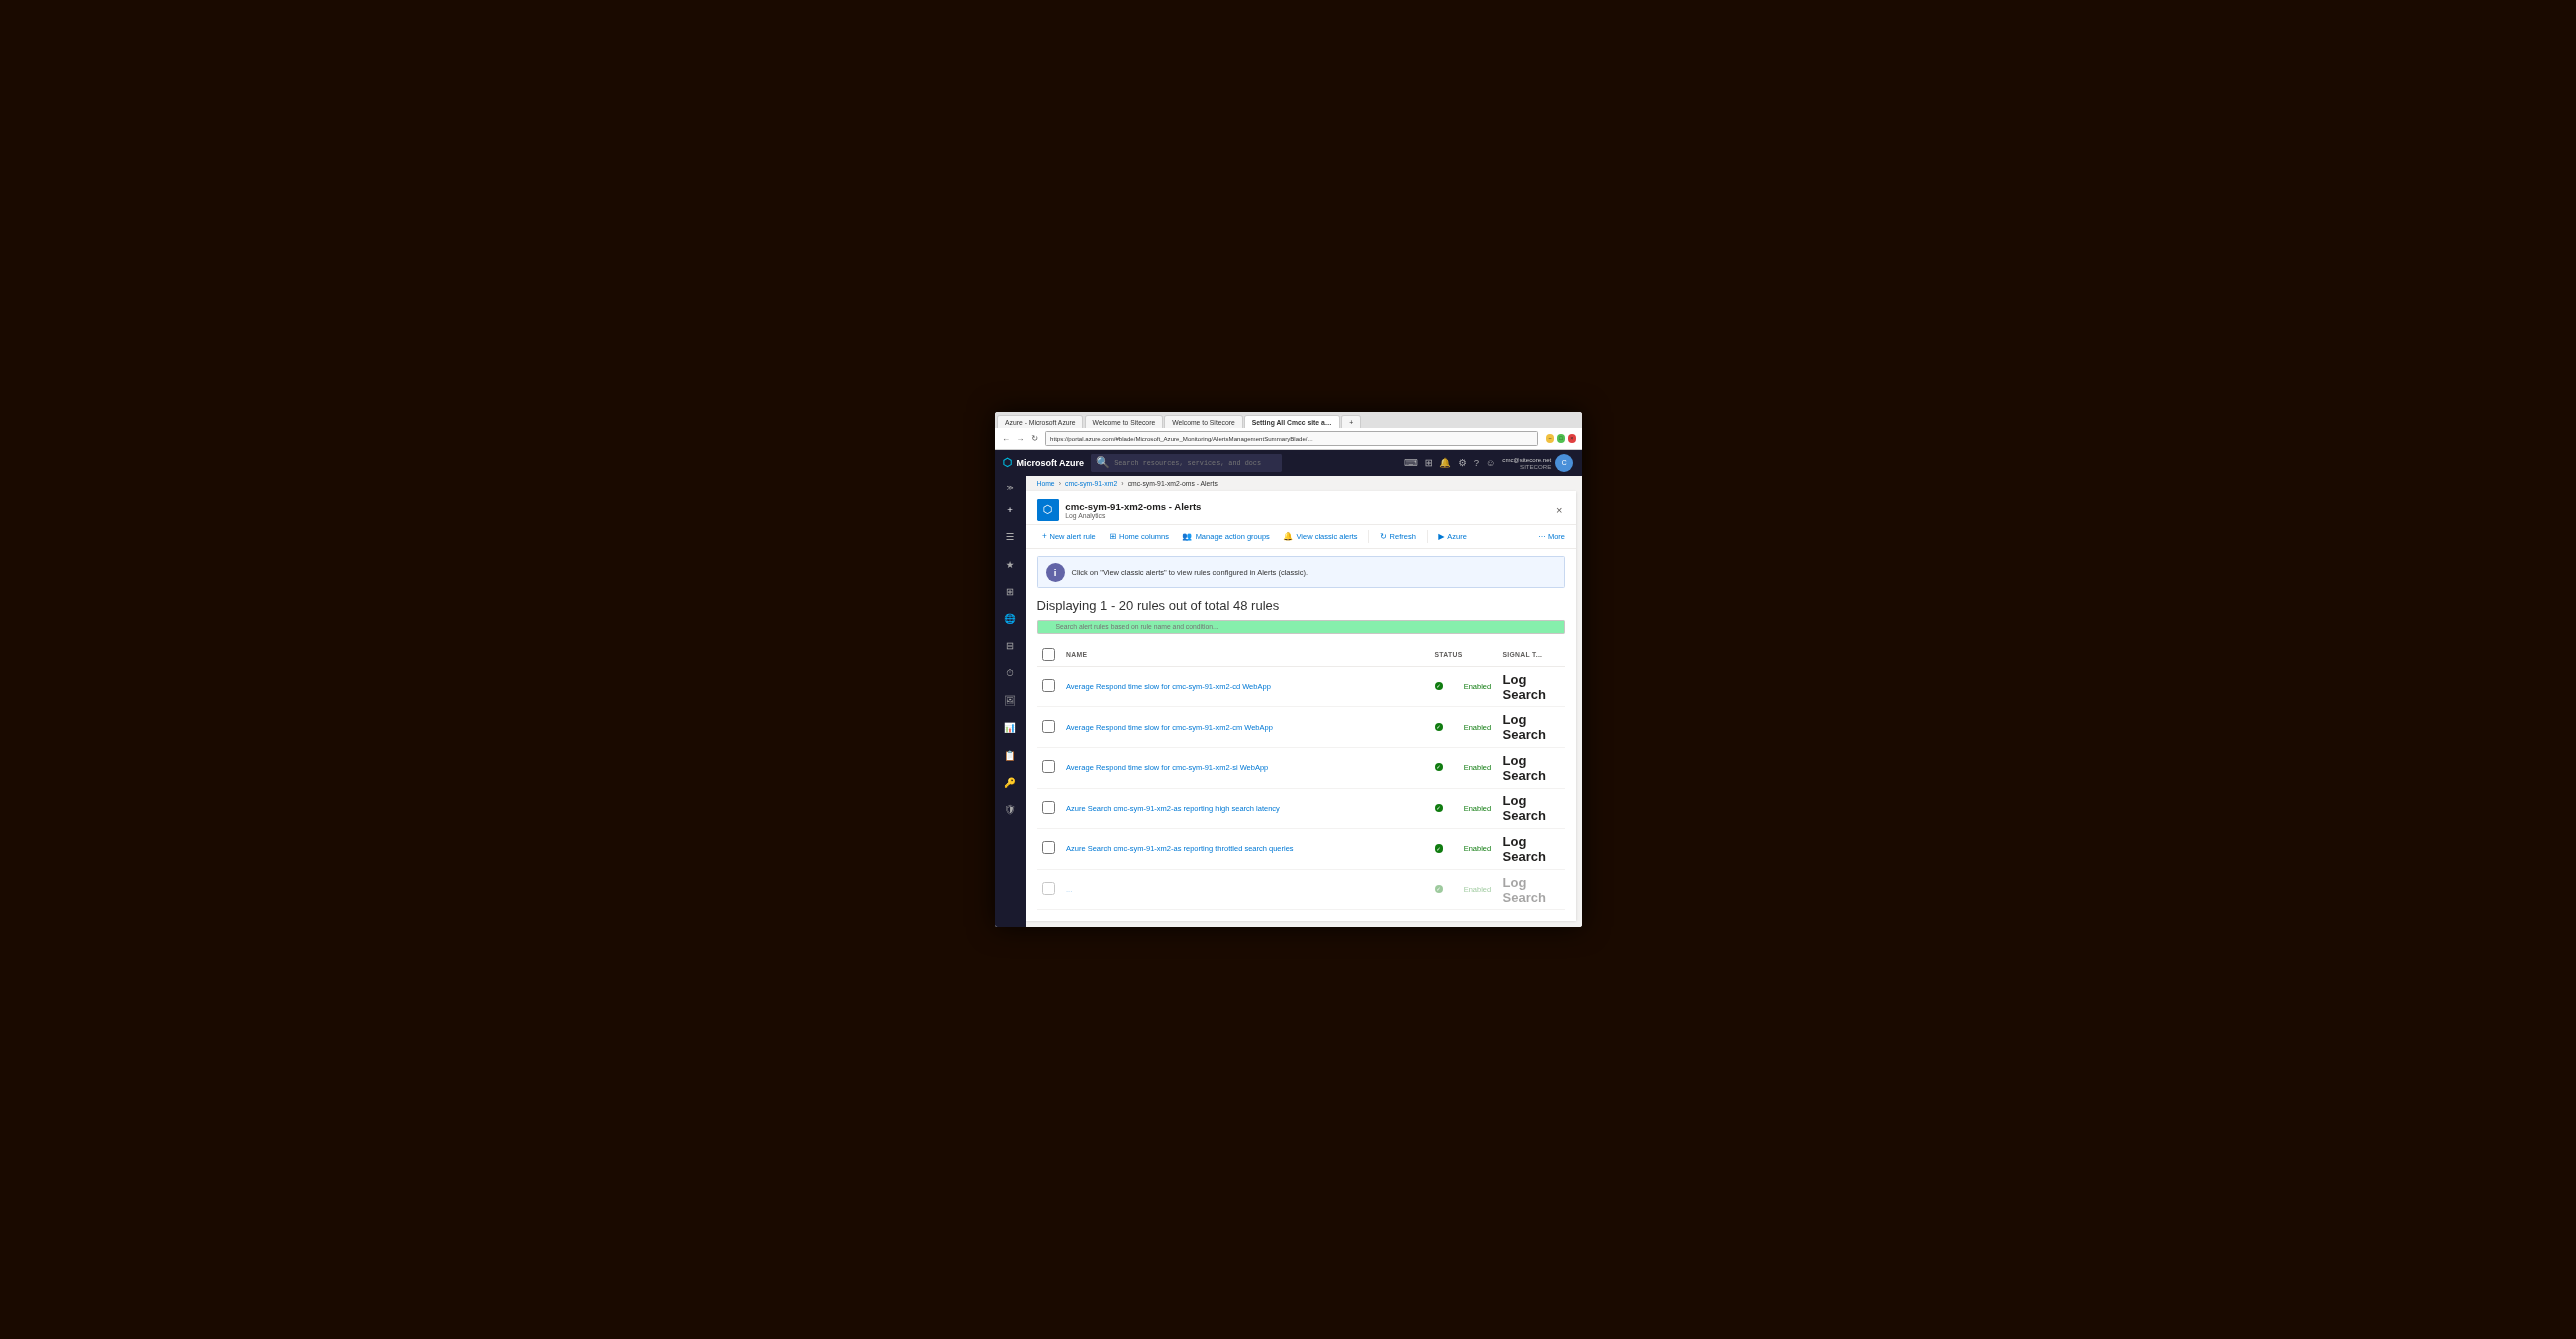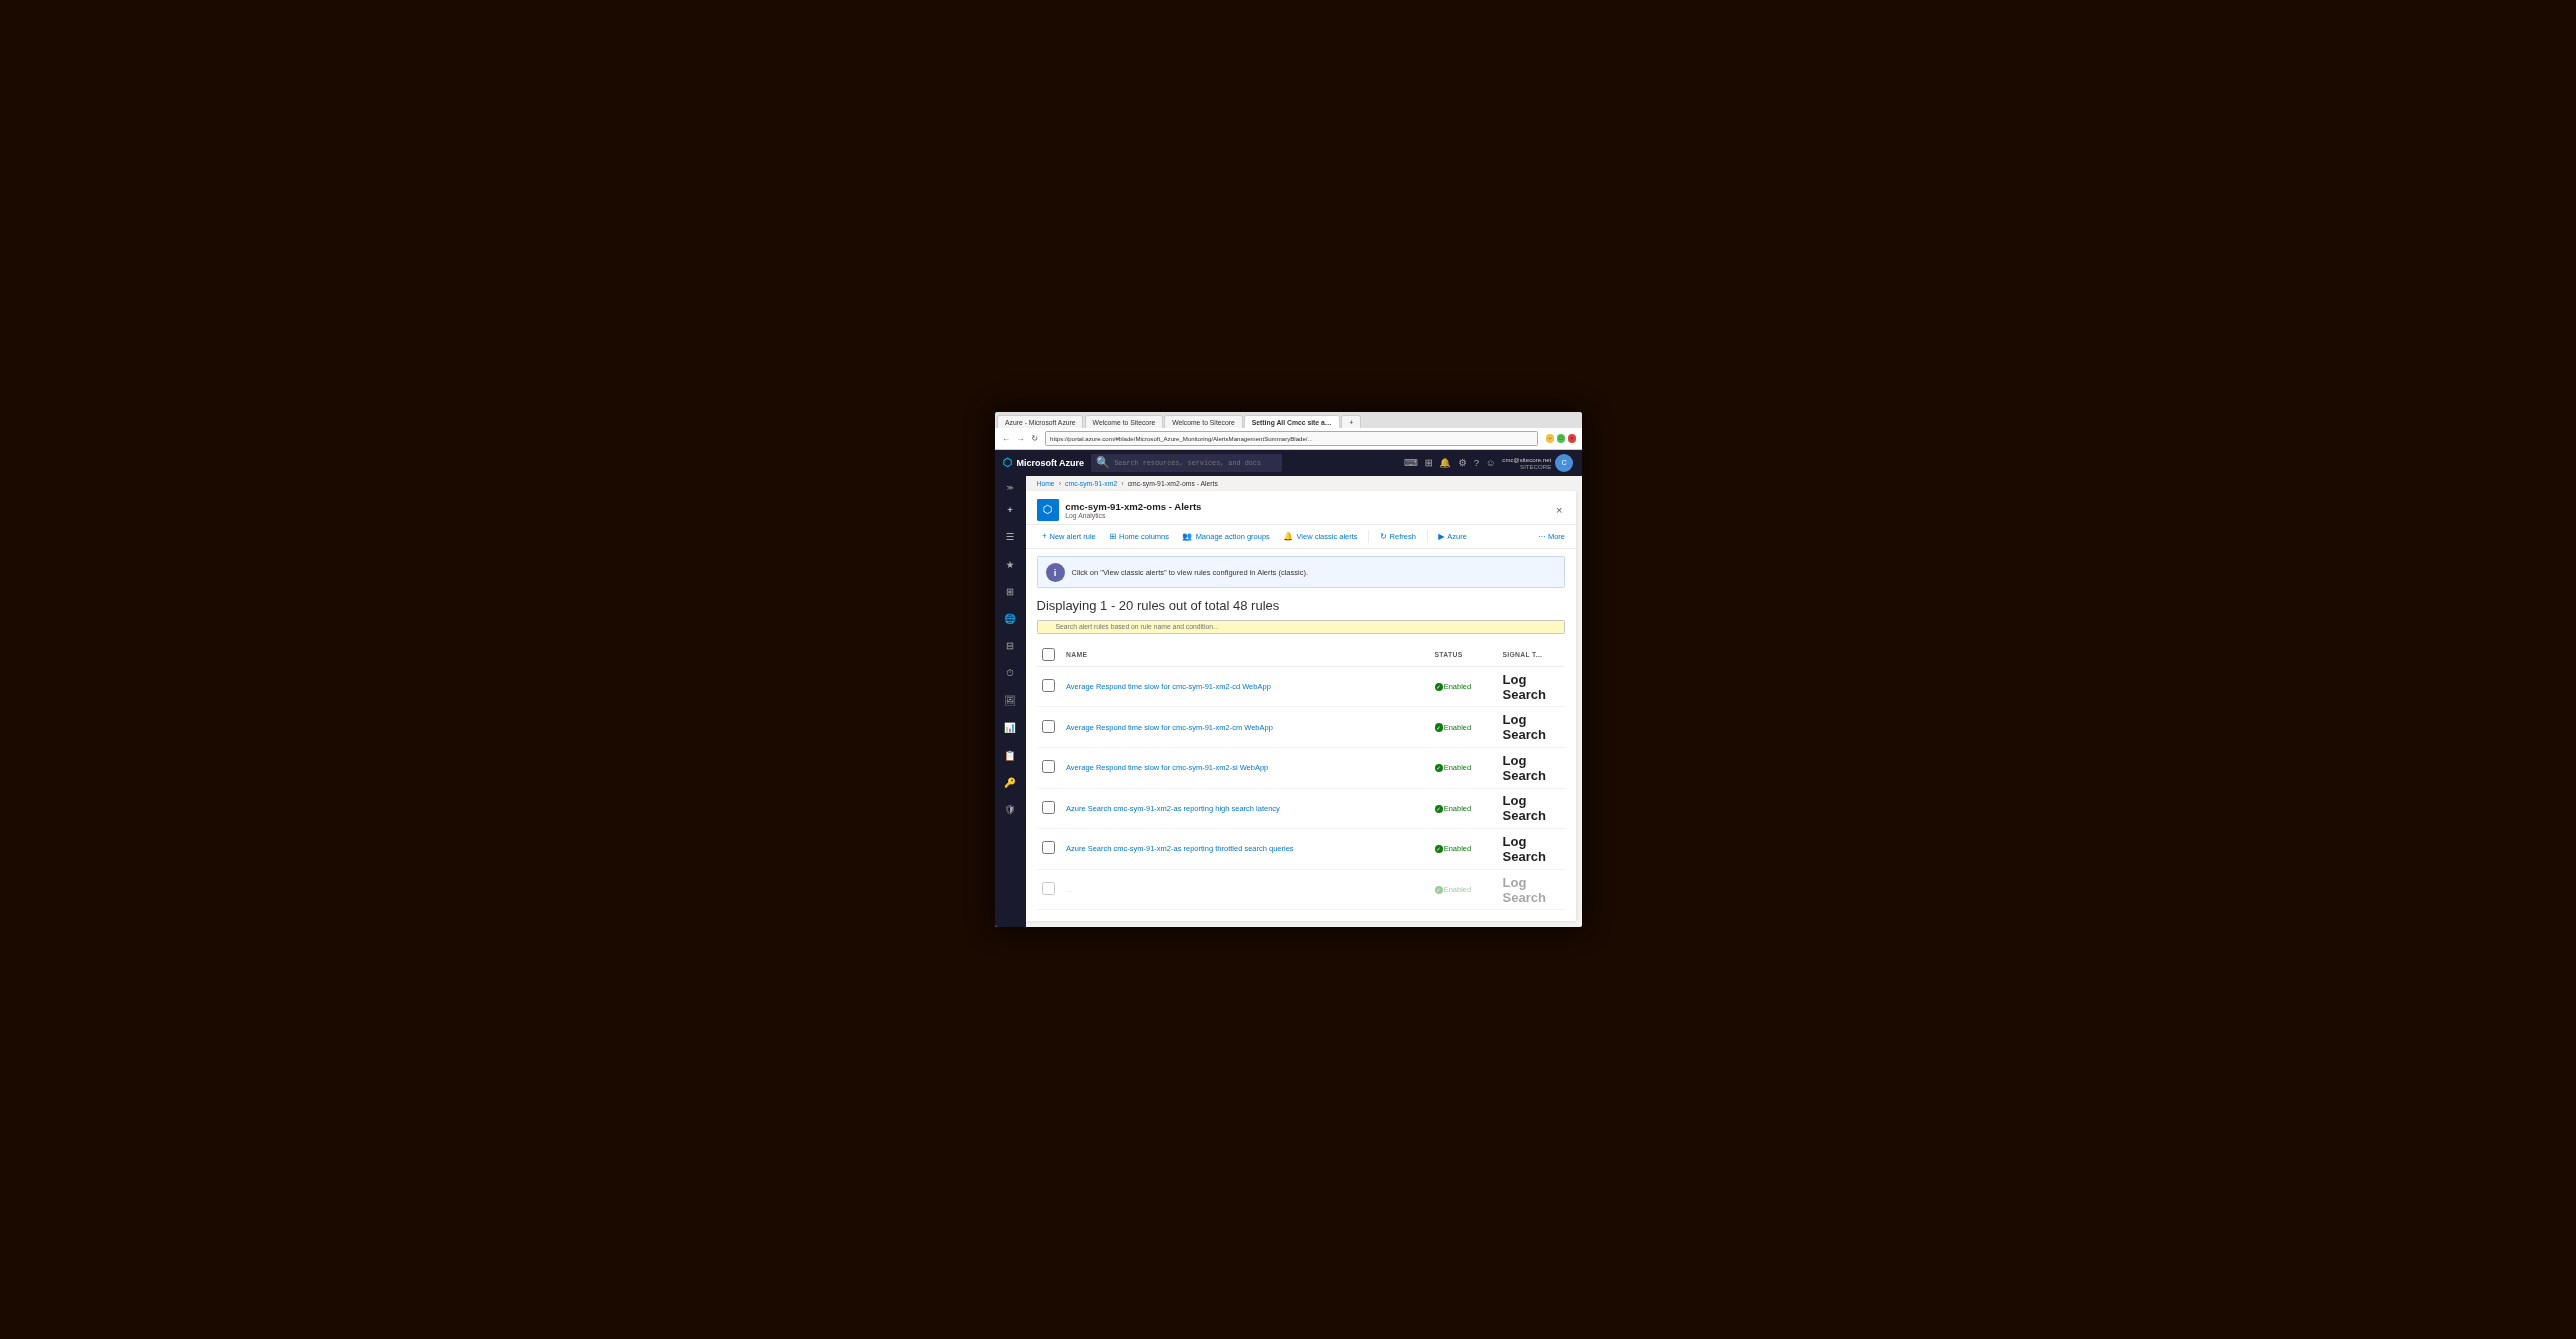--- a/index.html
+++ b/index.html
@@ -371,21 +371,21 @@
     }
     .search-box {
       width: 100%;
       border: 0.7px solid #c8c6c4;
       border-radius: 1.4px;
       padding: 2.7px 5.5px 2.7px 18px;
       font-size: 6.8px;
       color: #666;
       margin-bottom: 4.1px;
       position: relative;
-      background: #fef9c3;
+      background: #86efac;
       outline: none;
     }
     .search-wrapper {
       position: relative;
       margin-bottom: 5.5px;
     }
     .search-icon-inline {
       position: absolute;
       left: 5.5px;
       top: 50%;
@@ -416,22 +416,22 @@
       color: #201f1e;
       vertical-align: middle;
     }
     .alert-name-link {
       color: #0078d4;
       cursor: pointer;
       text-decoration: none;
     }
     .status-enabled {
       display: flex;
-      align-items: flex-end;
-      gap: 1px;
+      align-items: flex-start;
+      gap: 21px;
       color: #107c10;
       font-size: 7.5px;
     }
     .status-dot {
       width: 8.2px;
       height: 8.2px;
       border-radius: 50%;
       background: #107c10;
       display: flex;
       align-items: center;

